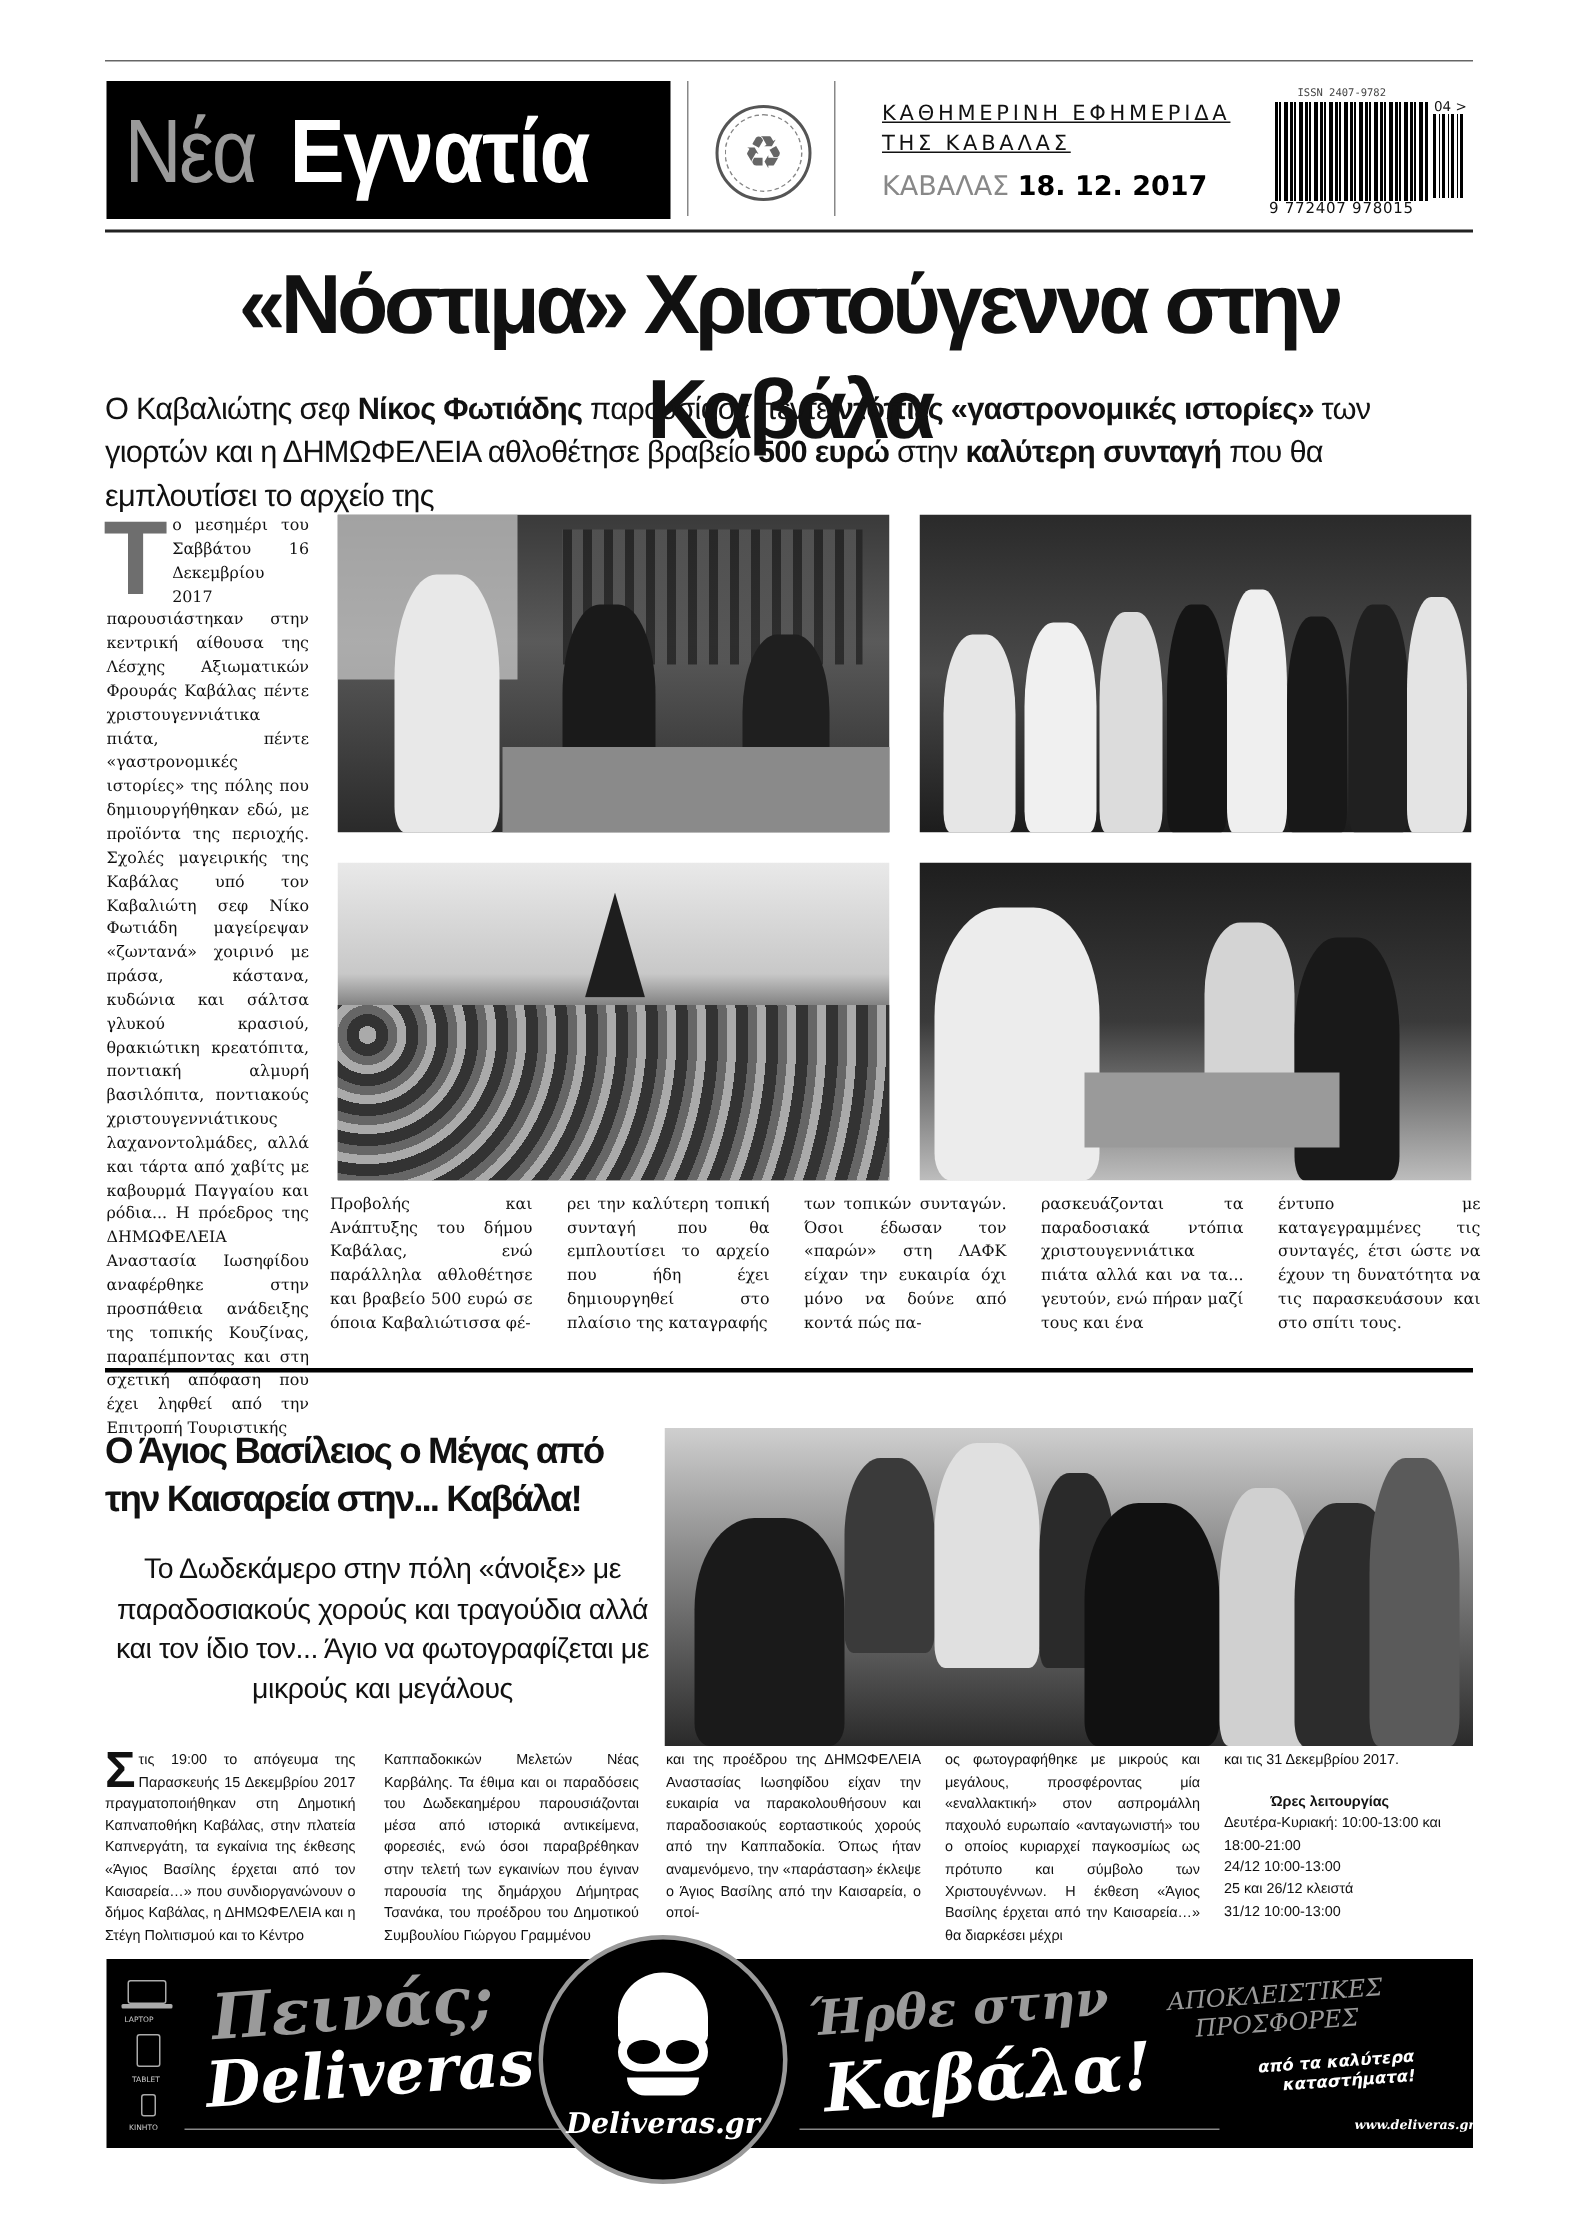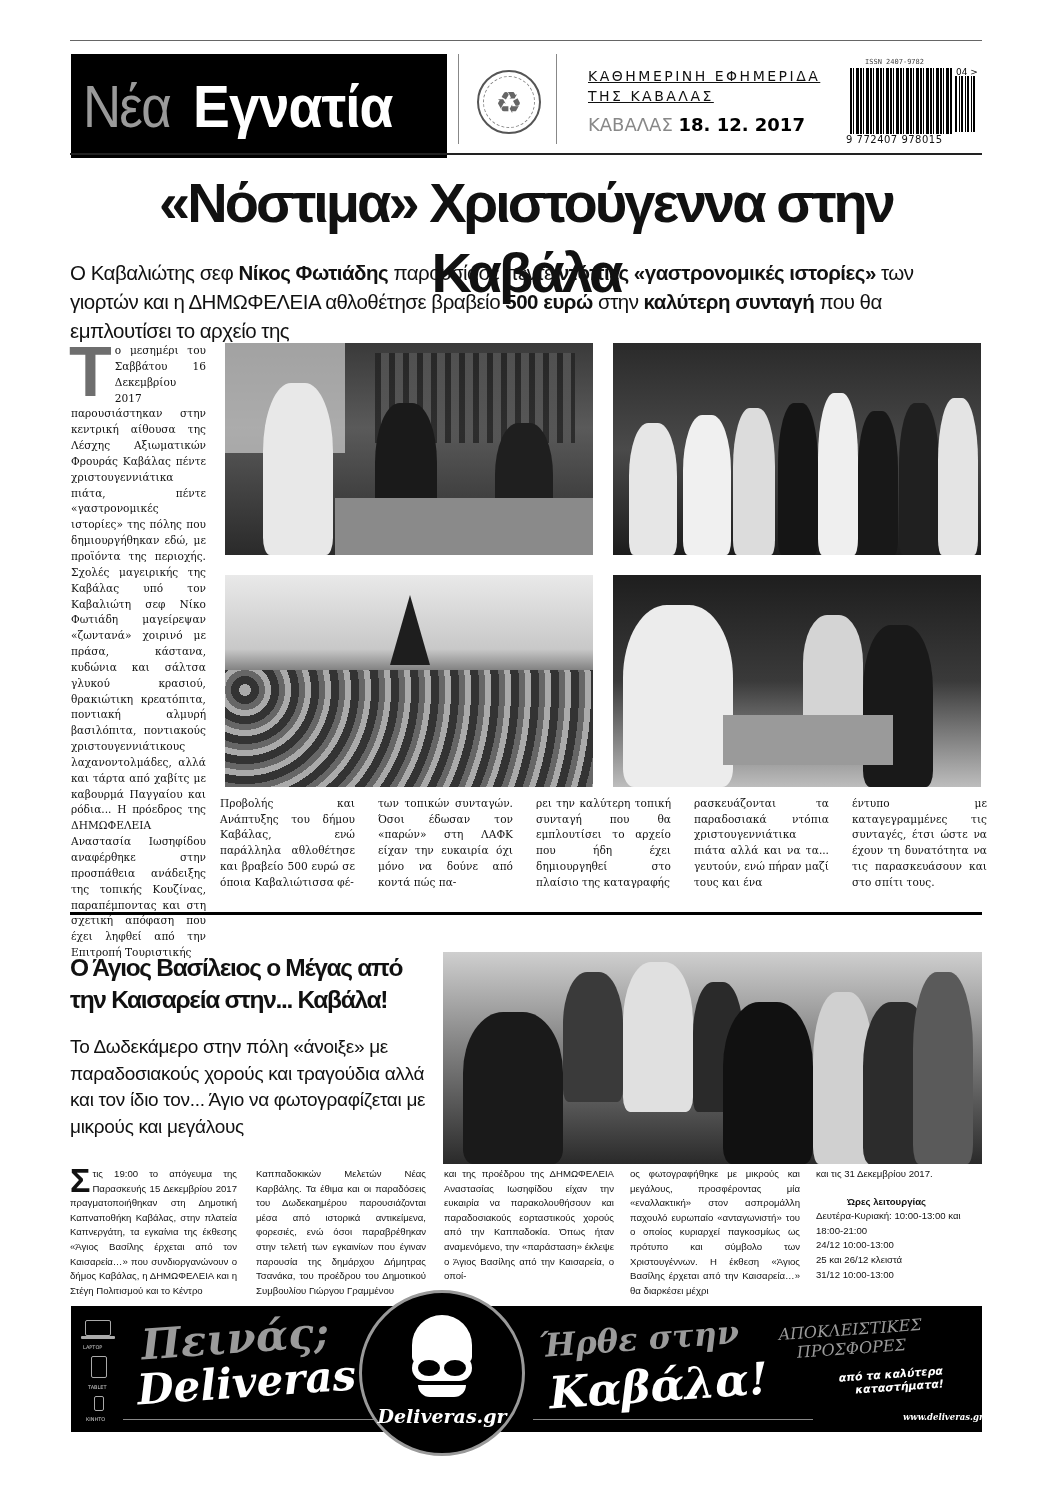--- a/index.html
+++ b/index.html
@@ -4,21 +4,21 @@
 <style>
   * { box-sizing: border-box; margin: 0; padding: 0; }
   html, body { width: 1052px; height: 1488px; background: #fff; overflow: hidden; }
   body { position: relative; font-family: "DejaVu Serif", serif; color: #111; }
 
   .abs { position: absolute; }
 
   
   .top-rule { position: absolute; left: 70px; top: 40px; width: 912px; height: 1px; background: #666; }
   .mast-rule { position: absolute; left: 70px; top: 153px; width: 912px; height: 2px; background: #222; }
-  .logo-box { position: absolute; left: 71px; top: 54px; width: 376px; height: 104px; background: #000;
+  .logo-box { position: absolute; left: 71px; top: 54px; width: 376px; height: 92px; background: #000;
               display: flex; align-items: center; padding-left: 12px; }
   .logo-nea { font-family: "Liberation Sans", sans-serif; font-size: 60px; color: #9a9a9a; font-weight: 400; letter-spacing: -2px; transform: scaleX(0.88); transform-origin: left; display: inline-block; width: 110px; }
   .logo-egn { font-family: "Liberation Sans", sans-serif; font-size: 60px; color: #fff; font-weight: 700; letter-spacing: -1px; transform: scaleX(0.92); transform-origin: left; display: inline-block; }
   .vsep { position: absolute; width: 1px; background: #888; }
   .recycle { position: absolute; left: 477px; top: 70px; width: 64px; height: 64px; border-radius: 50%;
              border: 2px solid #555; display: flex; align-items: center; justify-content: center;
              font-size: 30px; color: #666; }
   .recycle-ring { position: absolute; inset: 4px; border-radius: 50%; border: 1px dashed #888; }
   .tagline { position: absolute; left: 588px; top: 66px; font-family: "DejaVu Sans", sans-serif; font-size: 14px; letter-spacing: 2.5px; line-height: 20px; color: #111; text-decoration: underline; }
   .dateline { position: absolute; left: 588px; top: 114px; font-family: "DejaVu Sans", sans-serif; font-size: 18px; }
@@ -50,21 +50,21 @@
 
   .cols-bottom { position: absolute; top: 796px; display: flex; }
   .bcol { font-size: 10.6px; line-height: 15.7px; text-align: justify; width: 135px; }
 
   .section-rule { position: absolute; left: 70px; top: 912px; width: 912px; height: 3px; background: #000; }
 
   
   .h2 { position: absolute; left: 70px; top: 952px; width: 360px; font-family: "Liberation Sans", sans-serif;
         font-weight: 700; font-size: 24.5px; line-height: 32px; letter-spacing: -1.3px; }
   .dek2 { position: absolute; left: 70px; top: 1034px; width: 370px; font-family: "Liberation Sans", sans-serif;
-          font-size: 19px; line-height: 26.5px; letter-spacing: -0.3px; }
+          font-size: 19px; line-height: 26.5px; letter-spacing: -0.3px; text-align: center; }
   .body2 { position: absolute; top: 1167px; font-family: "Liberation Sans", sans-serif; font-size: 9.6px; line-height: 14.6px; text-align: justify; }
   .sigma { float: left; font-family: "Liberation Sans", sans-serif; font-weight: 700; font-size: 34px; line-height: 26px; margin: 0 2px 0 0; }
 
   
   .ad { position: absolute; left: 71px; top: 1306px; width: 911px; height: 126px; background: #000; }
   .ad-circle { position: absolute; left: 359px; top: 1290px; width: 166px; height: 166px; border-radius: 50%;
                background: #000; border: 3px solid #999; }
   .ad-line { position: absolute; height: 1px; background: #888; }
 </style>
 </head>
@@ -134,22 +134,22 @@
 <div class="photo" style="left:613px; top:575px; width:368px; height:212px;">
   <div class="bg" style="background: linear-gradient(180deg,#1e1e1e 0%,#3a3a3a 50%,#bdbdbd 100%);"></div>
   <div class="fig" style="left:10px; top:30px; width:110px; height:182px; background:#ececec;"></div>
   <div class="fig" style="left:190px; top:40px; width:60px; height:120px; background:#d4d4d4;"></div>
   <div class="fig" style="left:250px; top:50px; width:70px; height:162px; background:#191919;"></div>
   <div class="bg" style="left:110px; top:140px; width:170px; height:50px; background:#9a9a9a;"></div>
 </div>
 
 <div class="cols-bottom" style="left:220px;">
   <p class="bcol" style="margin-right:23px;">Προβολής και Ανάπτυξης του δήμου Καβάλας, ενώ παράλληλα αθλοθέτησε και βραβείο 500 ευρώ σε όποια Καβαλιώτισσα φέ-</p>
+  <p class="bcol" style="margin-right:23px;">ρει την καλύτερη τοπική συνταγή που θα εμπλουτίσει το αρχείο που ήδη έχει δημιουργηθεί στο πλαίσιο της καταγραφής</p>
   <p class="bcol" style="margin-right:23px;">των τοπικών συνταγών. Όσοι έδωσαν τον «παρών» στη ΛΑΦΚ είχαν την ευκαιρία όχι μόνο να δούνε από κοντά πώς πα-</p>
-  <p class="bcol" style="margin-right:23px;">ρει την καλύτερη τοπική συνταγή που θα εμπλουτίσει το αρχείο που ήδη έχει δημιουργηθεί στο πλαίσιο της καταγραφής</p>
   <p class="bcol" style="margin-right:23px;">ρασκευάζονται τα παραδοσιακά ντόπια χριστουγεννιάτικα πιάτα αλλά και να τα... γευτούν, ενώ πήραν μαζί τους και ένα</p>
   <p class="bcol">έντυπο με καταγεγραμμένες τις συνταγές, έτσι ώστε να έχουν τη δυνατότητα να τις παρασκευάσουν και στο σπίτι τους.</p>
 </div>
 
 <div class="section-rule"></div>
 
 <h2 class="h2">Ο Άγιος Βασίλειος ο Μέγας από την Καισαρεία στην... Καβάλα!</h2>
 <p class="dek2">Το Δωδεκάμερο στην πόλη «άνοιξε» με παραδοσιακούς χορούς και τραγούδια αλλά και τον ίδιο τον... Άγιο να φωτογραφίζεται με μικρούς και μεγάλους</p>
 
 <div class="photo" style="left:443px; top:952px; width:539px; height:212px;">

